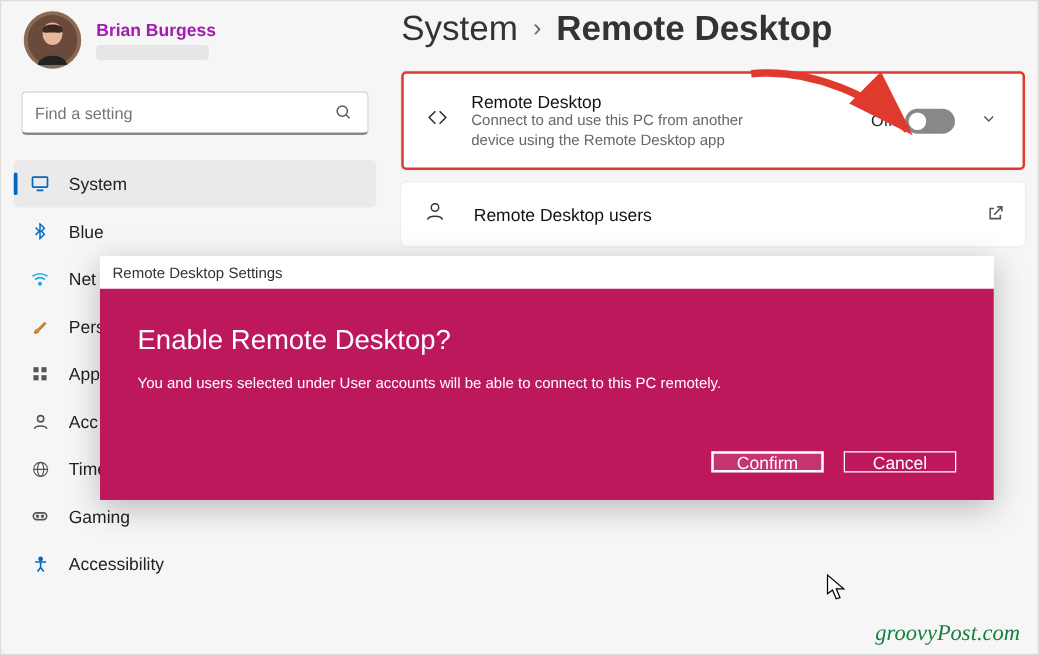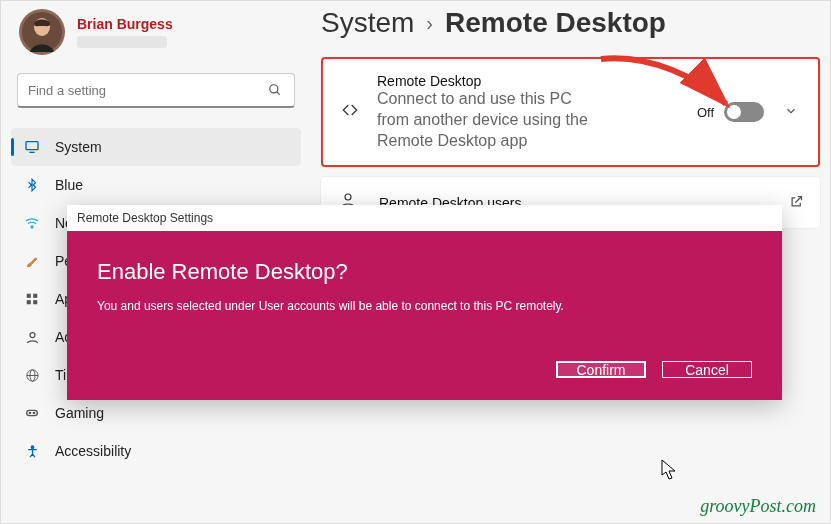--- a/index.html
+++ b/index.html
@@ -15,21 +15,21 @@
     position: absolute; left: 10px; top: 0; width: 290px; height: 100%;
   }
   .user-block { display: flex; align-items: center; padding: 8px 8px 18px 8px; }
   .avatar {
     width: 46px; height: 46px; border-radius: 50%;
     background: #8a6a56; display:flex; align-items:center; justify-content:center;
     overflow:hidden;
   }
   .avatar svg { width: 40px; height: 40px; }
   .user-text { margin-left: 12px; }
-  .user-name { font-weight: 600; font-size: 14px; color:#b91c1c; }
+  .user-name { font-weight: 600; font-size: 14px; color:#a21caf; }
   .user-pill { width: 90px; height: 12px; background:#e5e5e5; border-radius:3px; margin-top:4px; }
   .search {
     display:flex; align-items:center;
     border: 1px solid #ccc; border-bottom: 2px solid #888;
     background:#fff;
     height: 34px; border-radius: 4px; padding: 16px 10px;
     margin: 0 6px 20px 6px;
   }
   .search input {
     flex:1; border:none; outline:none; font-size:13px; color:#555; background:transparent;
@@ -54,21 +54,21 @@
 
   .card {
     background:#fff; border-radius:4px; padding:14px 16px;
     display:flex; align-items:center; gap:16px;
     box-shadow: 0 0 0 1px rgba(0,0,0,.03);
   }
   .card.highlight { border: 2px solid #e03a2f; }
   .card .lead-icon { width:22px; text-align:center; font-size:18px; color:#444; }
   .card-body { flex:1; }
   .card-title { font-size:14px; font-weight:400; color:#111; }
-  .card-desc { font-size:16px; color:#666; max-width:220px; line-height:1.3; }
+  .card-desc { font-size:12px; color:#666; max-width:220px; line-height:1.3; }
   .toggle-wrap { display:flex; align-items:center; gap:10px; }
   .toggle-label { font-size:13px; color:#222;margin-left:39px; }
   .toggle {
     width:40px; height:20px; border-radius:10px; background:#888;
     position:relative; cursor:pointer;
   }
   .toggle::after {
     content:""; position:absolute; left:3px; top:3px; width:14px; height:14px;
     background:#fff; border-radius:50%;
   }
@@ -76,21 +76,21 @@
   .card2 { margin-top:10px; padding:14px 16px;gap:20px; }
   .ext-icon { font-size:14px; color:#555; cursor:pointer; }
 
   
   .arrow {
     position:absolute; left:590px; top:48px; pointer-events:none;
   }
 
   
   .modal {
-    position:absolute; left:66px; top:204px; width:715px;
+    position:absolute; left:79px; top:204px; width:715px;
     box-shadow: 0 6px 24px rgba(0,0,0,.25);
     background:#fff;
   }
   .modal-titlebar { background:#fff; font-size:12px; color:#333; padding:6px 10px; }
   .modal-body { background:#be185d; color:#fff; padding:28px 30px 22px 30px; }
   .modal-heading { font-size:22px; font-weight:400; margin-bottom:14px; }
   .modal-text { font-size:12px; }
   .modal-buttons { display:flex; justify-content:flex-end; gap:16px; margin-top:48px; }
   .dlg-btn {
     min-width:90px; height:17px; border:1px solid #fff; background:transparent;

